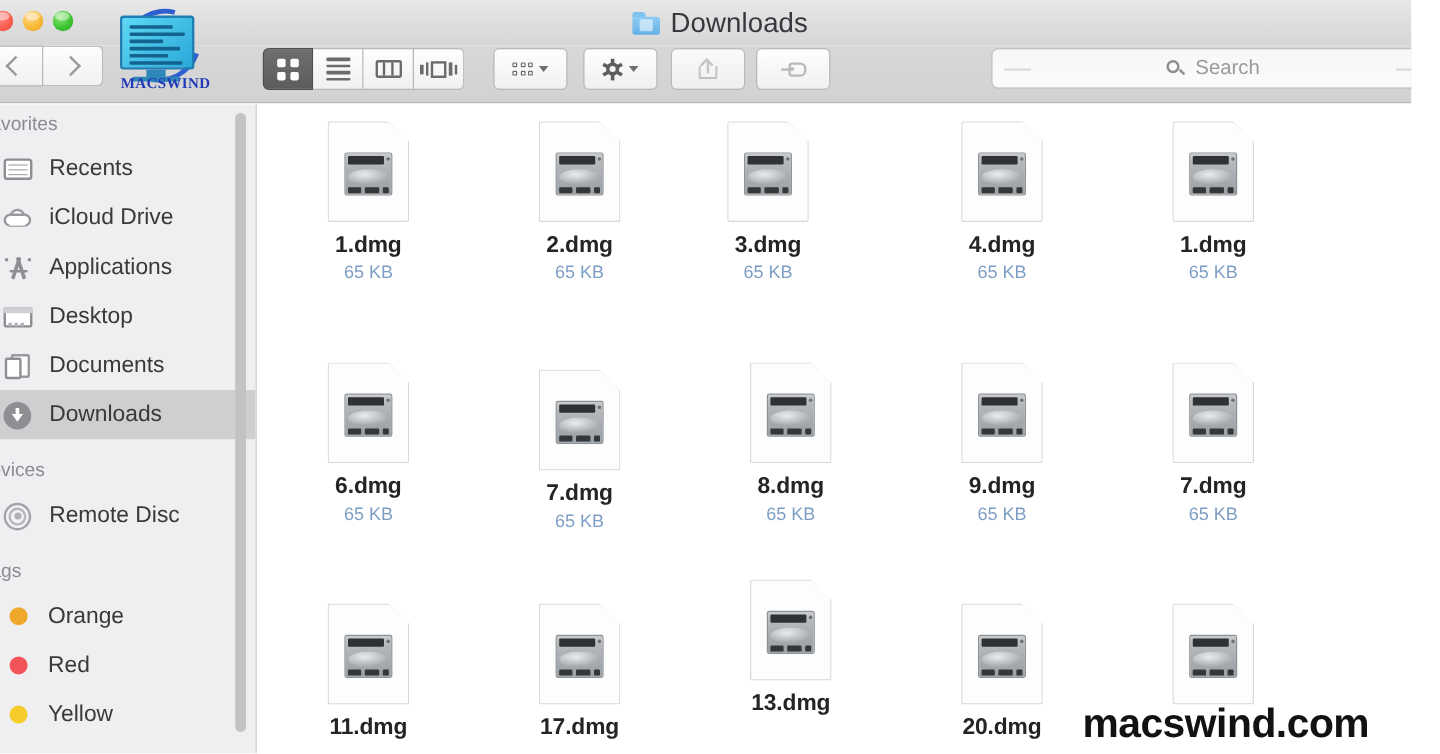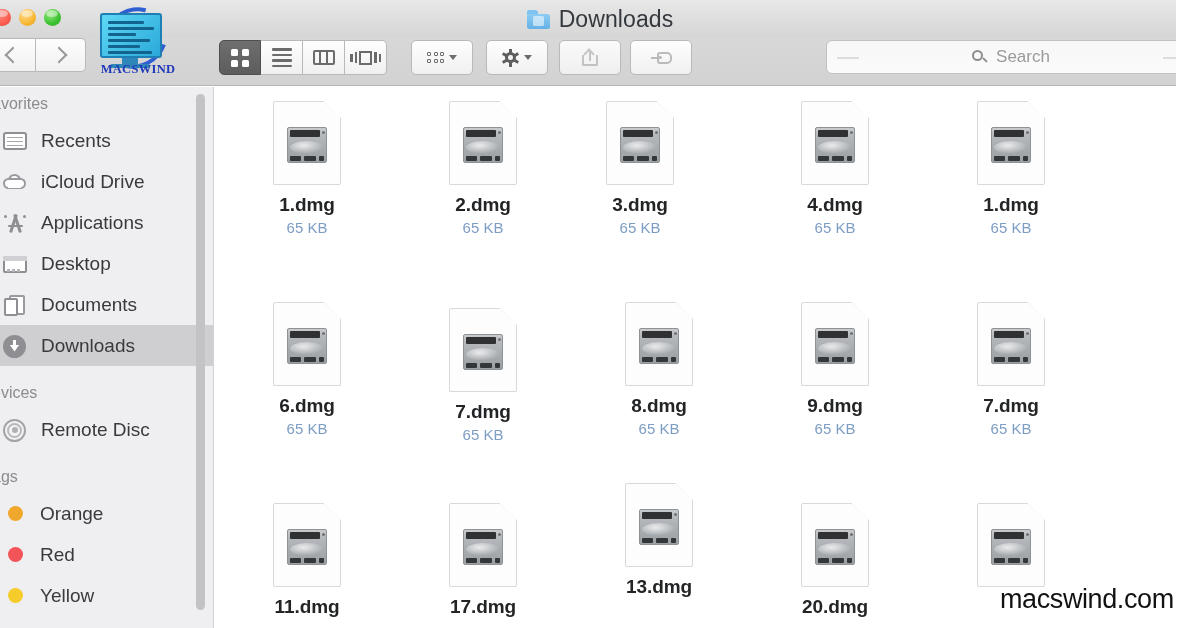--- a/index.html
+++ b/index.html
@@ -248,22 +248,22 @@
   .hd .b3 { position:absolute; right:3px; bottom:2.5px; width:5px; height:5px; background:#34373a; border-radius:1px; }
   .fname { margin-top:9px; font-size:19px; font-weight:bold; color:#222426; letter-spacing:-.1px; }
   .fsize { margin-top:3px; font-size:15px; color:#7d9dc4; }
 
   #ct-scroll {
     position:absolute; right:3px; top:4px; width:8px; height:533px;
     background:#e9e9e9; border-radius:4px;
   }
 
   #watermark {
-    position:absolute; left:1000px; top:584px;
-    font-size:27px; font-weight:normal; color:#111214;
+    position:absolute; left:902px; top:584px;
+    font-size:34px; font-weight:bold; color:#111214;
     letter-spacing:-.4px; white-space:nowrap; z-index:40;
   }
 </style>
 </head>
 <body>
 
 <div id="window">
 
   <div id="titlebar">
     <div id="traffic">

